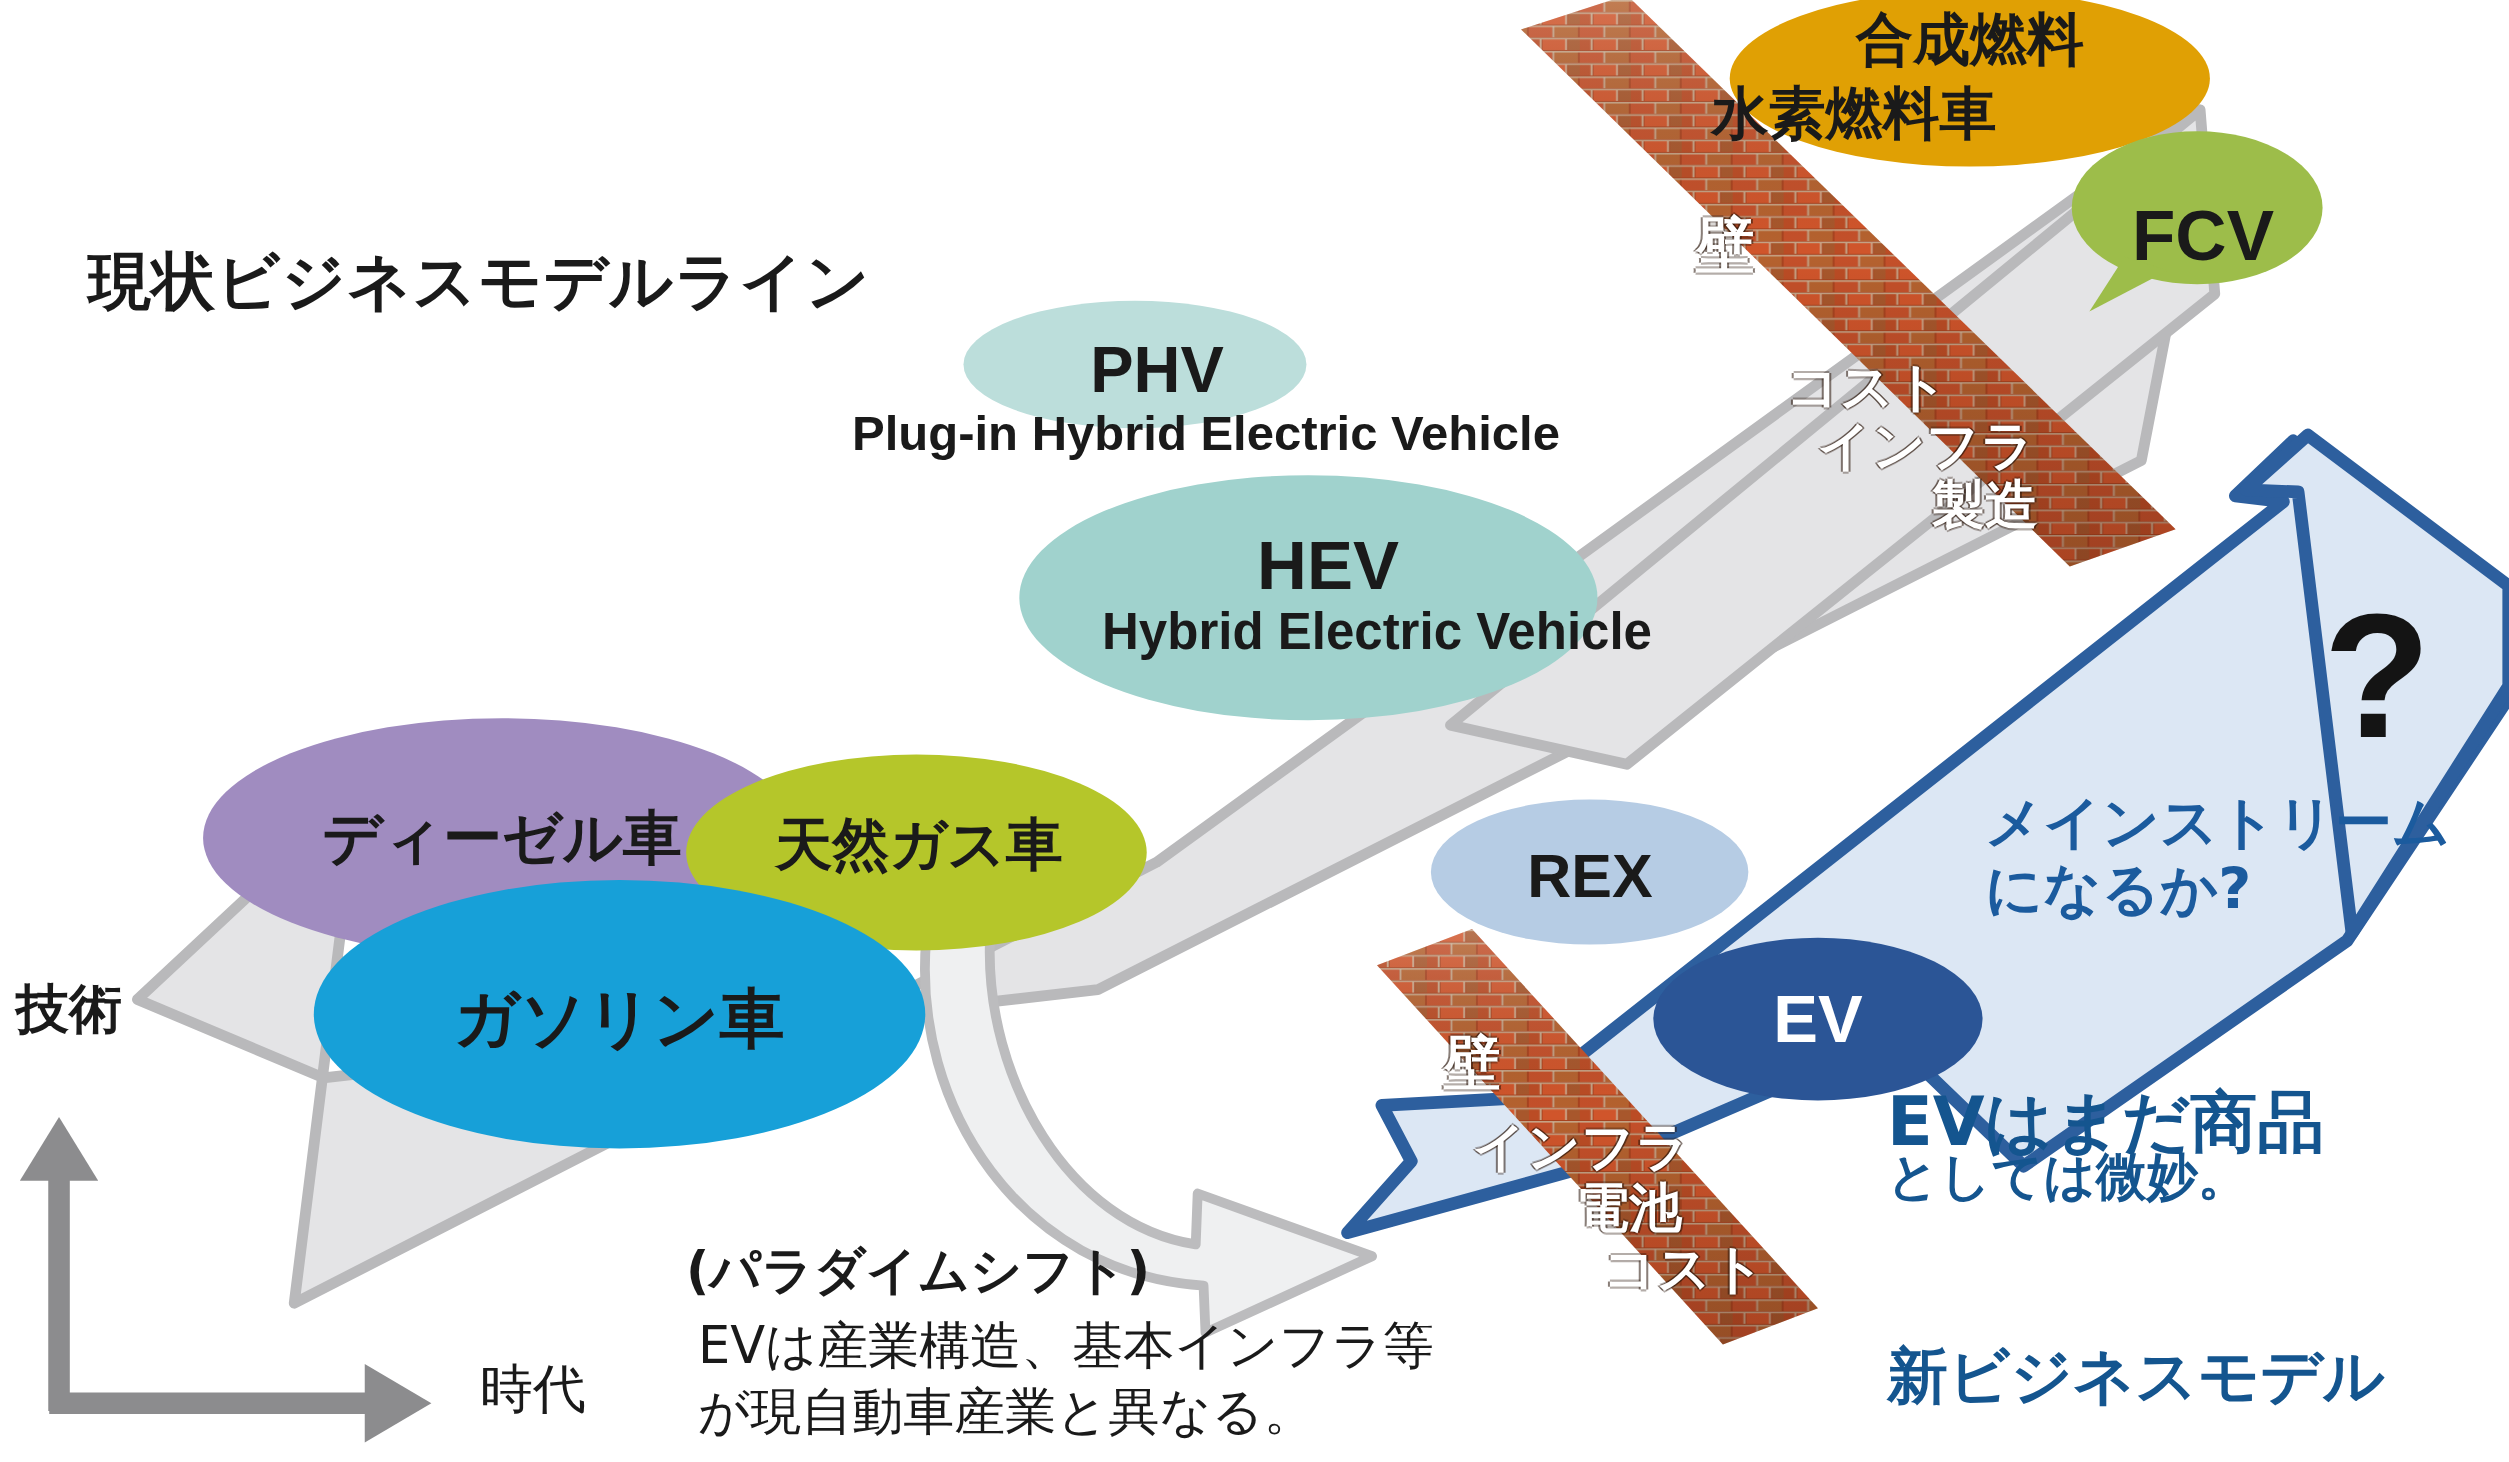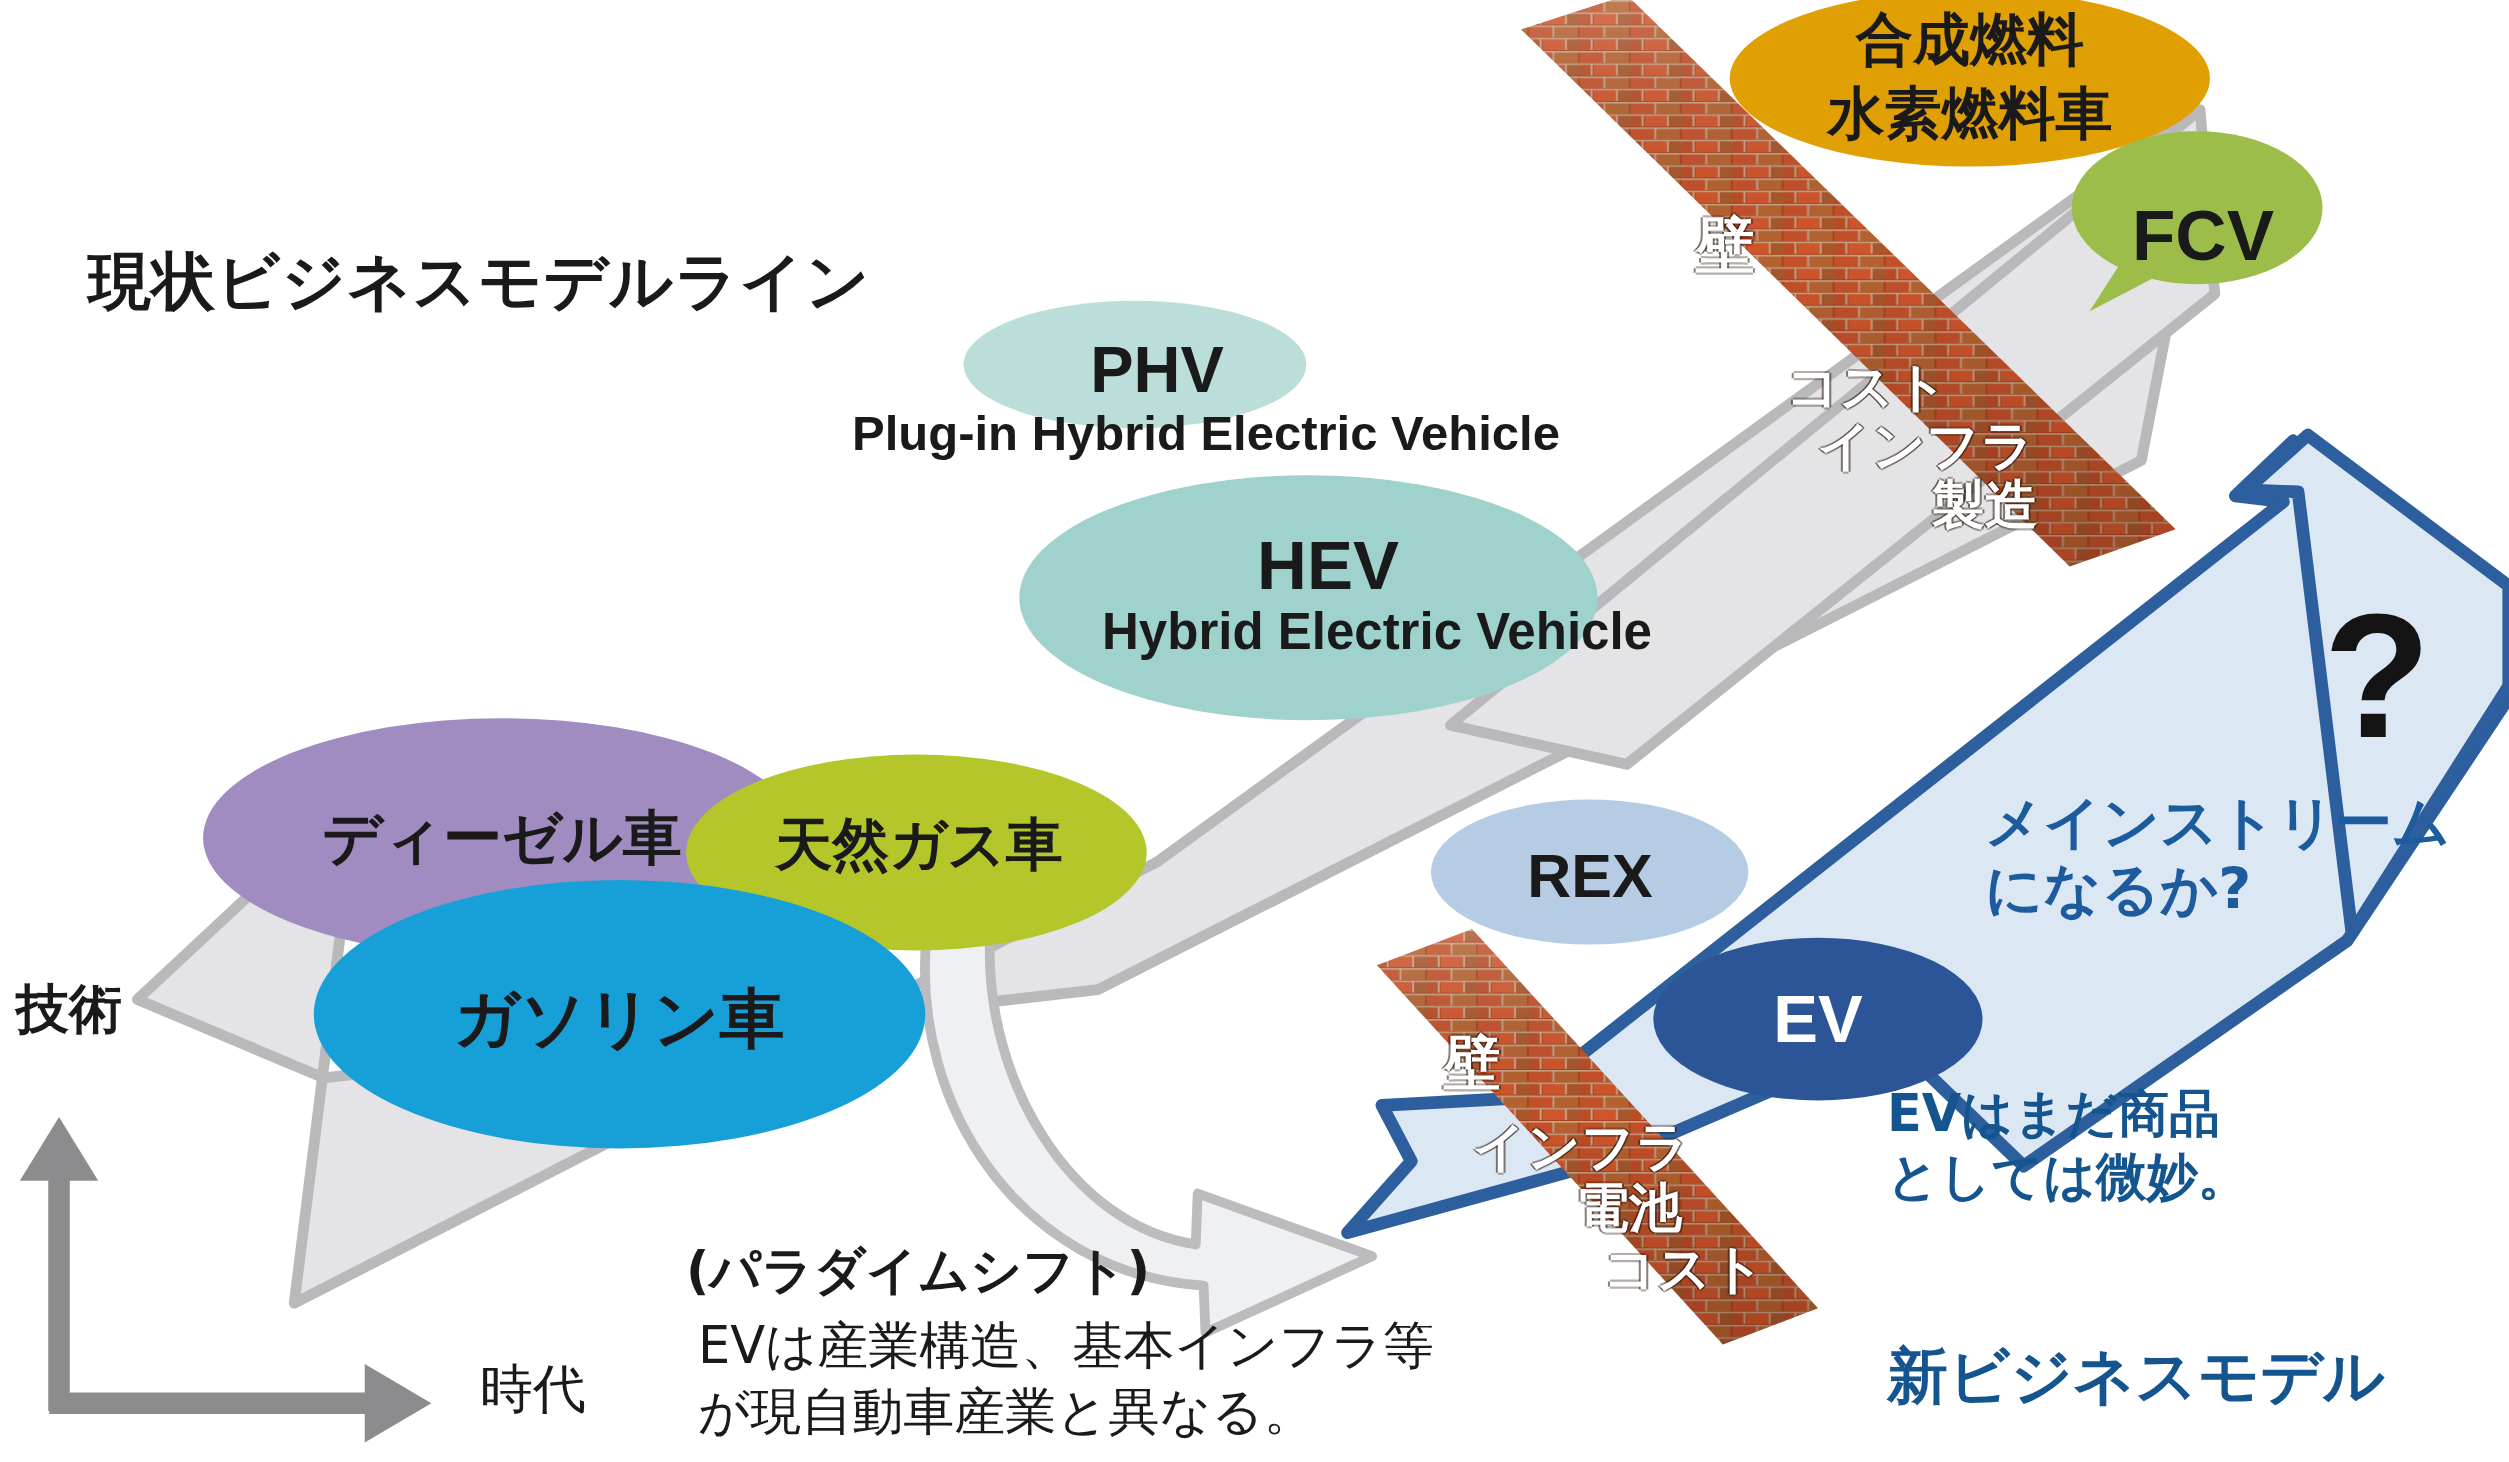--- a/index.html
+++ b/index.html
@@ -147,37 +147,37 @@
   <div class="lbl center" style="left:1328px; top:566px; font-size:69px;">HEV</div>
   <div class="lbl center" style="left:1377px; top:632px; font-size:51px;">Hybrid Electric Vehicle</div>
 
   <div class="lbl center" style="left:1590px; top:877px; font-size:61px;">REX</div>
 
   <div class="lbl center" style="left:1818px; top:1019px; font-size:67px; color:#ffffff;">EV</div>
 
   <div class="lbl center" style="left:2203px; top:204px; font-size:71px;margin-top:32px;">FCV</div>
 
   <div class="lbl jp center" style="left:1970px; top:45px; font-size:57px;font-family:Liberation Mono, monospace;">合成燃料</div>
-  <div class="lbl jp center" style="left:1970px; top:114px; font-size:57px;">水素燃料車</div>
+  <div class="lbl jp center" style="left:1854px; top:114px; font-size:57px;">水素燃料車</div>
 
   <div class="lbl jp wall-text center" style="left:1725px; top:245px; font-size:59px;">壁</div>
   <div class="lbl jp wall-text center" style="left:1867px; top:387px; font-size:53px;">コスト</div>
   <div class="lbl jp wall-text center" style="left:1926px; top:446px; font-size:53px;">インフラ</div>
   <div class="lbl jp wall-text center" style="left:1985px; top:505px; font-size:53px;">製造</div>
 
   <div class="lbl jp wall-text center" style="left:1472px; top:1063px; font-size:57px;">壁</div>
   <div class="lbl jp wall-text center" style="left:1581px; top:1147px; font-size:53px;">インフラ</div>
   <div class="lbl jp wall-text center" style="left:1629px; top:1208px; font-size:53px;">電池</div>
   <div class="lbl jp wall-text center" style="left:1684px; top:1269px; font-size:53px;">コスト</div>
 
   <div class="lbl center" style="left:2377px; top:676px; font-size:176px; color:#141414;">?</div>
   <div class="lbl jp" style="left:1985px; top:792px; font-size:57px; color:#1b5b9e;">メインストリーム</div>
   <div class="lbl jp" style="left:1985px; top:859px; font-size:57px; color:#1b5b9e;">になるか?</div>
 
-  <div class="lbl jp" style="left:1887px; top:1086px; font-size:51px; color:#14558f;">EVはまだ商品</div>
+  <div class="lbl jp" style="left:1887px; top:1086px; font-size:67px; color:#14558f;">EVはまだ商品</div>
   <div class="lbl jp" style="left:1887px; top:1149px; font-size:51px; color:#14558f;">としては微妙。</div>
 
   <div class="lbl jp title-black" style="left:686px; top:1243px; font-size:51px;">(パラダイムシフト)</div>
   <div class="lbl jp title-black" style="left:698px; top:1318px; font-size:51px; font-weight:normal;">EVは産業構造、基本インフラ等</div>
   <div class="lbl jp title-black" style="left:698px; top:1384px; font-size:51px; font-weight:normal;">が現自動車産業と異なる。</div>
 
 </div>
 
 
 </body></html>

